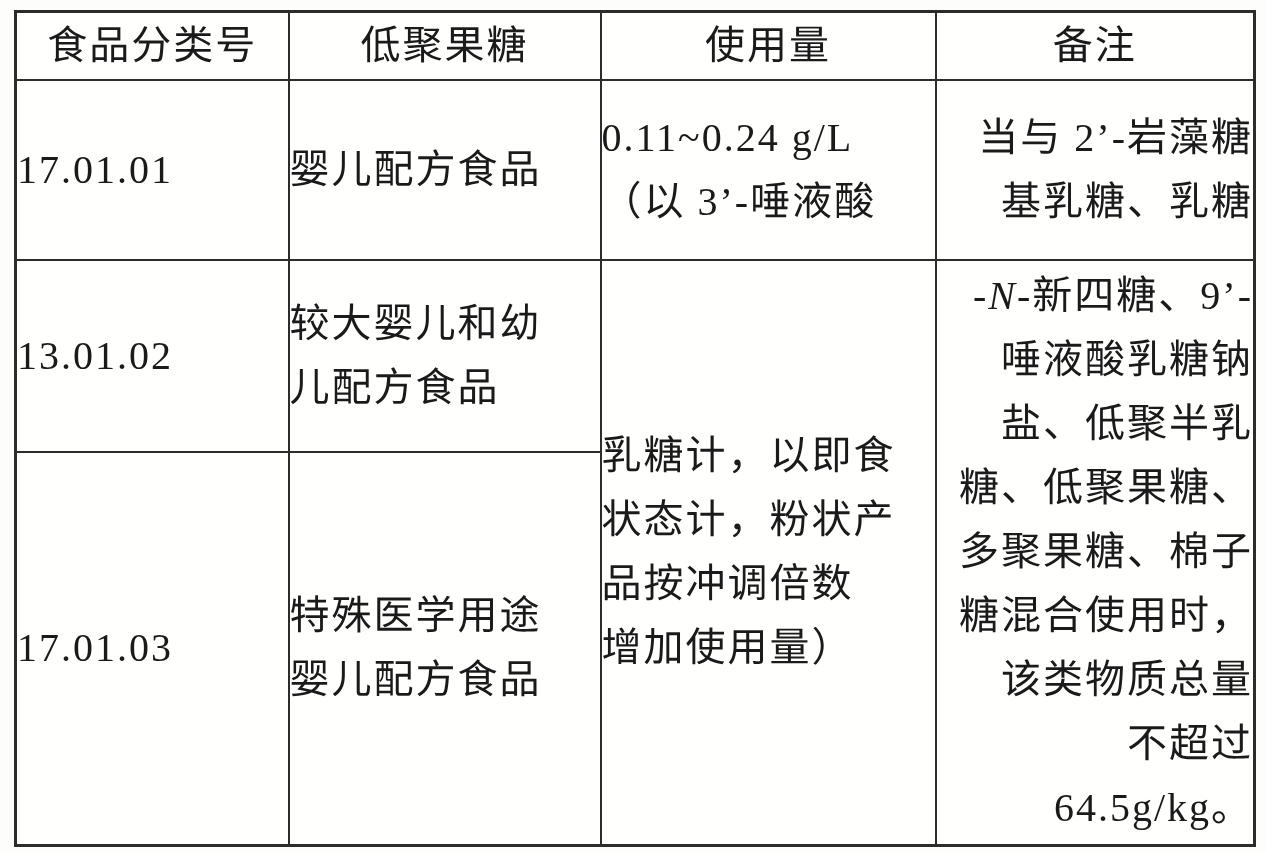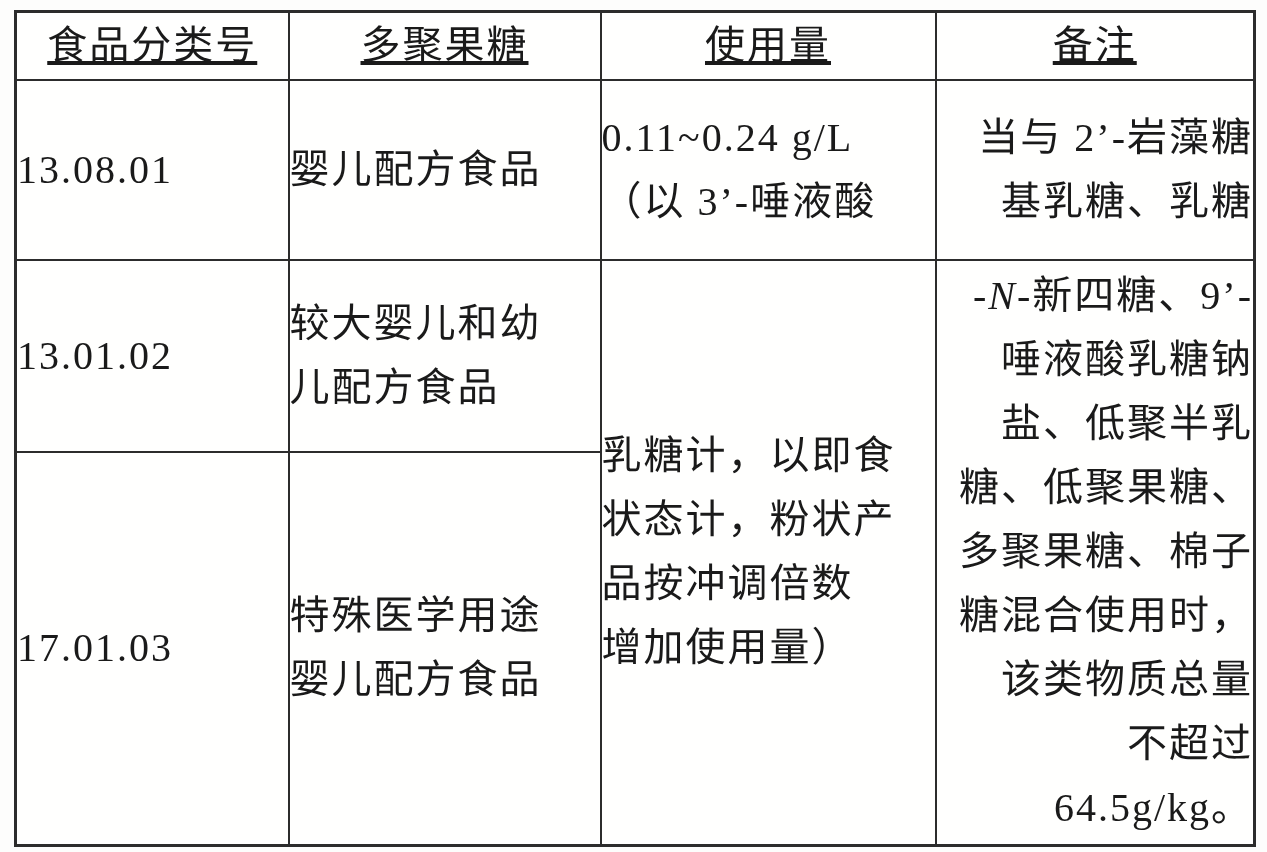--- a/index.html
+++ b/index.html
@@ -35,21 +35,20 @@
     font-weight: normal;
     font-size: 40px;
     line-height: 64px;
     letter-spacing: 2px;
     padding: 0;
     vertical-align: middle;
     overflow: hidden;
   }
   .doc-table th {
     height: 66px;
-    text-decoration: underline;
   }
   .row-1 { height: 180px; }
   .row-2 { height: 192px; }
   .row-3 { height: 393px; }
   .cell-category {
     text-align: left;
     padding-left: 20px;
   }
   .cell-name {
     text-align: left;
@@ -88,26 +87,26 @@
   <table class="doc-table">
     <colgroup>
       <col style="width:273px">
       <col style="width:312px">
       <col style="width:335px">
       <col style="width:319px">
     </colgroup>
     <tbody>
         <tr>
       <th>食品分类号</th>
-      <th>多聚果糖</th>
+      <th>低聚果糖</th>
       <th>使用量</th>
       <th>备注</th>
     </tr>
     <tr class="row-1">
-      <td class="cell-category">13.08.01</td>
+      <td class="cell-category">17.01.01</td>
       <td class="cell-name pre">婴儿配方食品</td>
       <td class="cell-usage pre">0.11~0.24 g/L
 （以 3’-唾液酸</td>
       <td class="cell-remark pre">当与 2’-岩藻糖
 基乳糖、乳糖</td>
     </tr>
     <tr class="row-2">
       <td class="cell-category">13.01.02</td>
       <td class="cell-name pre">较大婴儿和幼
 儿配方食品</td>

